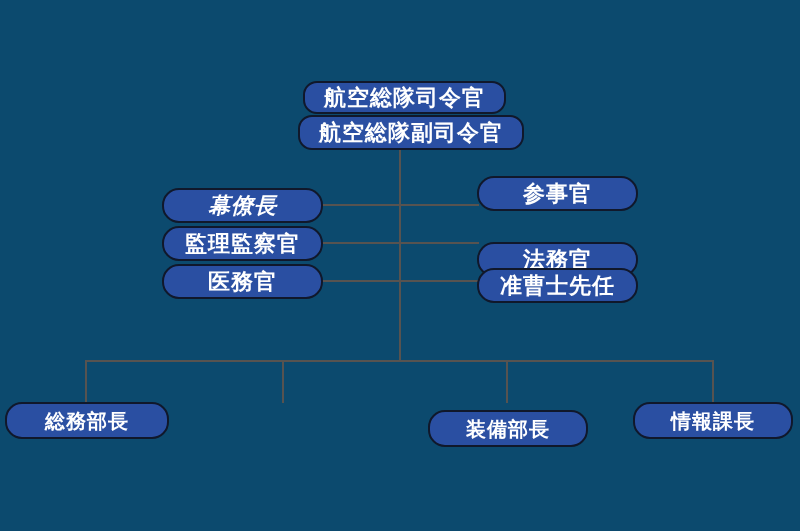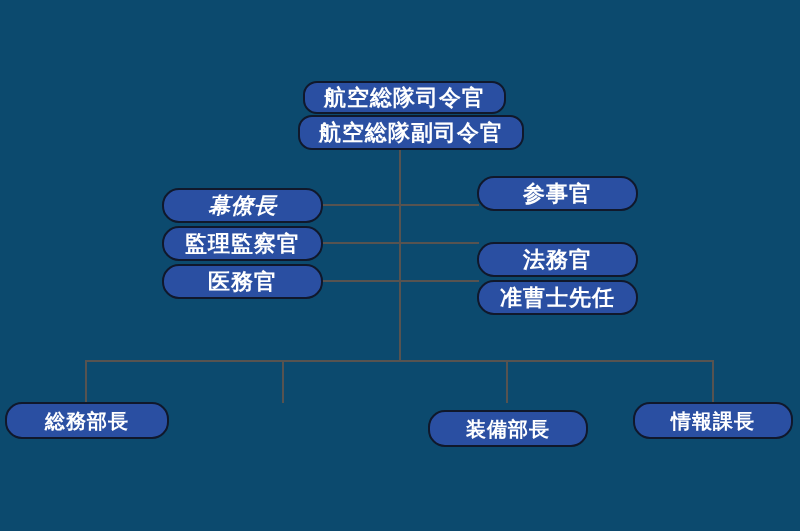--- a/index.html
+++ b/index.html
@@ -58,19 +58,19 @@
 
   <div class="node top-node" style="left:303px; top:81px; width:203px; height:33px;">航空総隊司令官</div>
   <div class="node top-node" style="left:298px; top:115px; width:226px; height:35px;">航空総隊副司令官</div>
 
   <div class="node" style="left:162px; top:188px; width:161px; height:35px;font-style:italic;">幕僚長</div>
   <div class="node" style="left:162px; top:226px; width:161px; height:35px;">監理監察官</div>
   <div class="node" style="left:162px; top:264px; width:161px; height:35px;">医務官</div>
 
   <div class="node" style="left:477px; top:176px; width:161px; height:35px;">参事官</div>
   <div class="node" style="left:477px; top:226px; width:161px; height:35px;margin-top:16px;">法務官</div>
-  <div class="node" style="left:477px; top:280px; width:161px; height:35px;">准曹士先任</div>
+  <div class="node" style="left:477px; top:268px; width:161px; height:35px;">准曹士先任</div>
 
   <div class="node dept" style="left:5px; top:402px; width:164px; height:37px;">総務部長</div>
   <div class="node dept" style="left:428px; top:410px; width:160px; height:37px;">装備部長</div>
   <div class="node dept" style="left:633px; top:402px; width:160px; height:37px;text-align:right;">情報課長</div>
 
 </div>
 
 </body></html>

